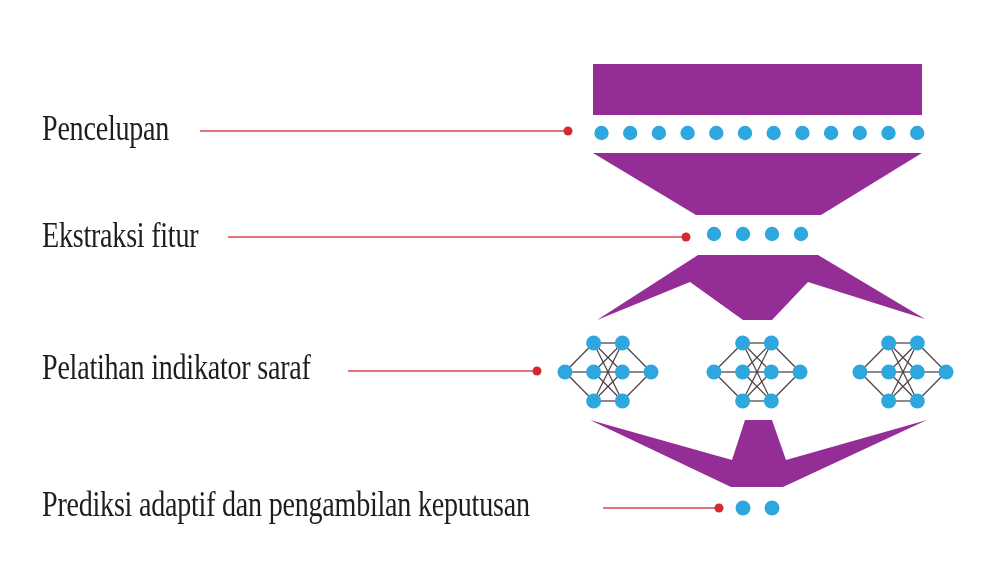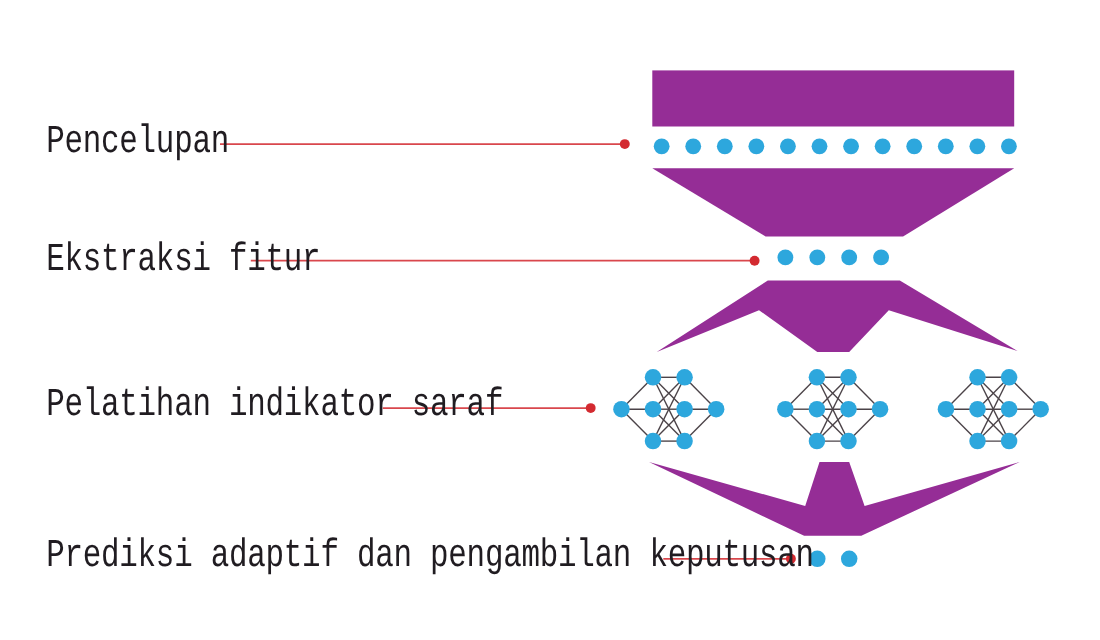--- a/index.html
+++ b/index.html
@@ -6,21 +6,21 @@
     margin: 0;
     padding: 0;
     background: #ffffff;
   }
   #canvas {
     position: relative;
     width: 1000px;
     height: 582px;
     background: #ffffff;
     overflow: hidden;
-    font-family: Liberation Mono, monospace;
+    font-family: Liberation Serif, serif;
   }
   #diagram {
     position: absolute;
     left: 0;
     top: 0;
   }
   .label {
     position: absolute;
     left: 42px;
     font-size: 36px;

